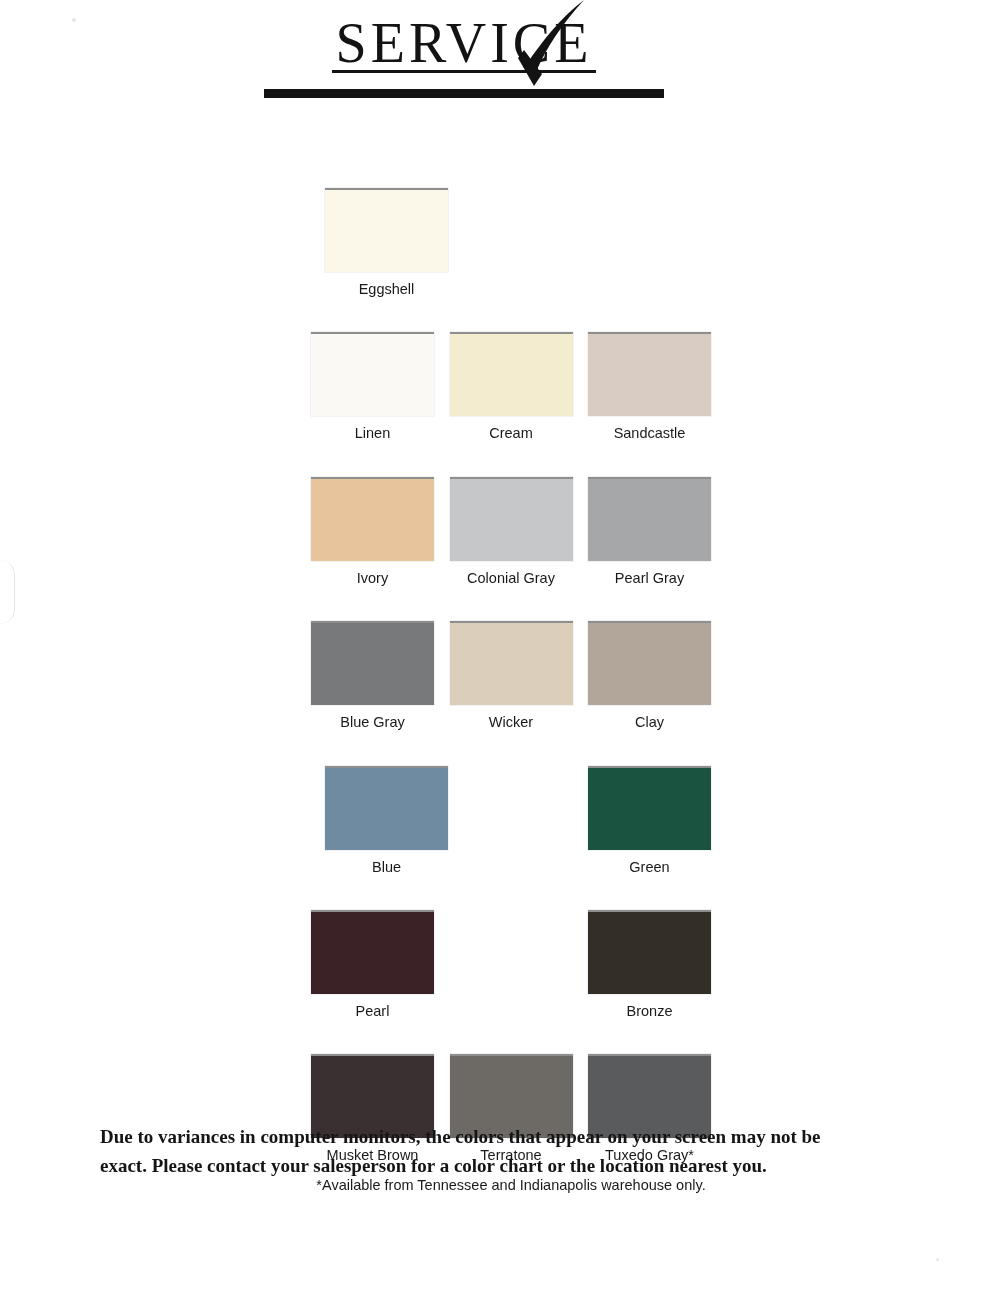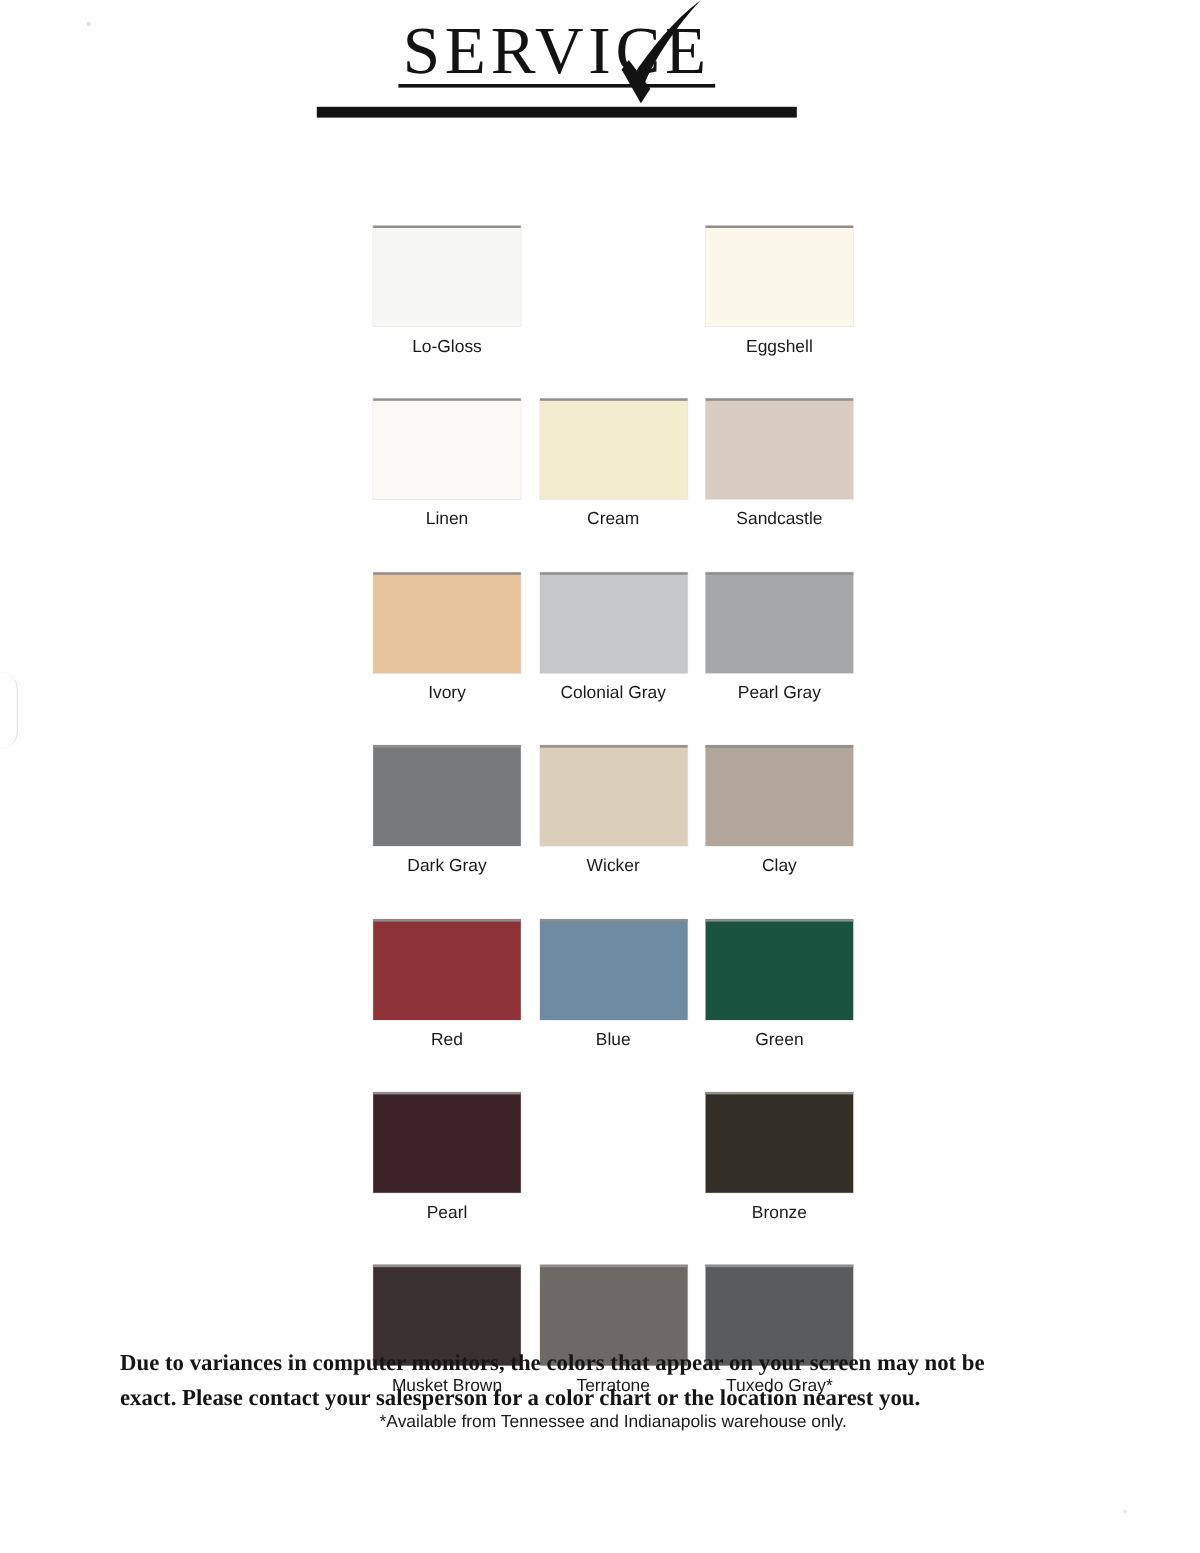--- a/index.html
+++ b/index.html
@@ -159,24 +159,20 @@
       <path d="M6 58 L22 86 L30 74 L12 50 Z" fill="#131313"></path>
       <path d="M16 62 C30 42 48 18 72 0 C50 24 34 48 24 72 Z" fill="#131313"></path>
     </svg>
   </div>
   <div class="logo-bar"></div>
 </div>
 
 <div class="chart">
 
   <div class="swatch-row">
-    <div class="swatch-cell">
-      <div class="swatch-chip" style="background:#f7f7f6;"></div>
-      <div class="swatch-label">Lo-Gloss</div>
-    </div>
     <div class="swatch-cell last">
       <div class="swatch-chip" style="background:#fbf8ea;"></div>
       <div class="swatch-label">Eggshell</div>
     </div>
   </div>
 
   <div class="swatch-row">
     <div class="swatch-cell">
       <div class="swatch-chip" style="background:#fbf9f3;"></div>
       <div class="swatch-label">Linen</div>
@@ -202,37 +198,33 @@
     </div>
     <div class="swatch-cell last">
       <div class="swatch-chip" style="background:#a5a7a9;"></div>
       <div class="swatch-label">Pearl Gray</div>
     </div>
   </div>
 
   <div class="swatch-row">
     <div class="swatch-cell">
       <div class="swatch-chip" style="background:#78797b;"></div>
-      <div class="swatch-label">Dark Gray</div>
+      <div class="swatch-label">Blue Gray</div>
     </div>
     <div class="swatch-cell mid">
       <div class="swatch-chip" style="background:#dbcfbc;"></div>
       <div class="swatch-label">Wicker</div>
     </div>
     <div class="swatch-cell last">
       <div class="swatch-chip" style="background:#b2a69a;"></div>
       <div class="swatch-label">Clay</div>
     </div>
   </div>
 
   <div class="swatch-row">
-    <div class="swatch-cell">
-      <div class="swatch-chip" style="background:#8d3337;"></div>
-      <div class="swatch-label">Red</div>
-    </div>
     <div class="swatch-cell mid">
       <div class="swatch-chip" style="background:#6f8ba1;"></div>
       <div class="swatch-label">Blue</div>
     </div>
     <div class="swatch-cell last">
       <div class="swatch-chip" style="background:#1b5341;"></div>
       <div class="swatch-label">Green</div>
     </div>
   </div>
 

